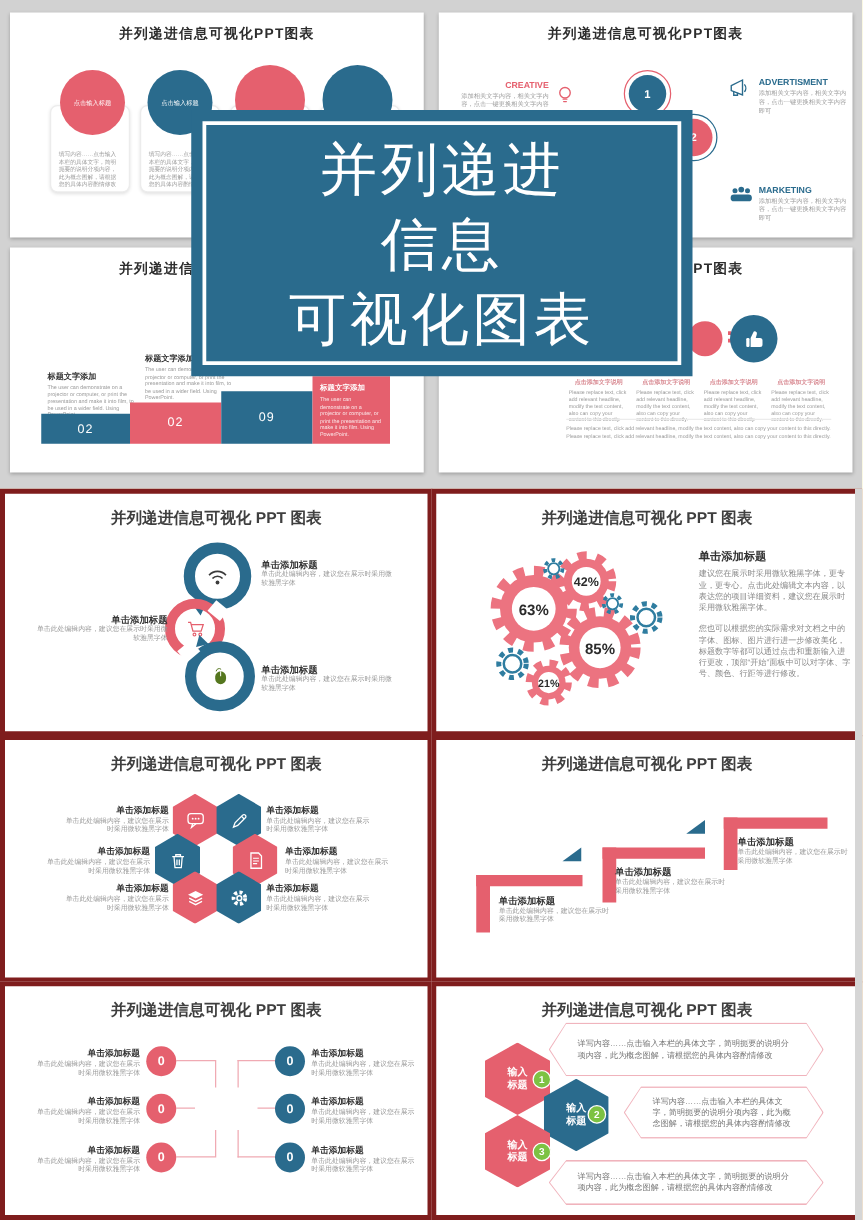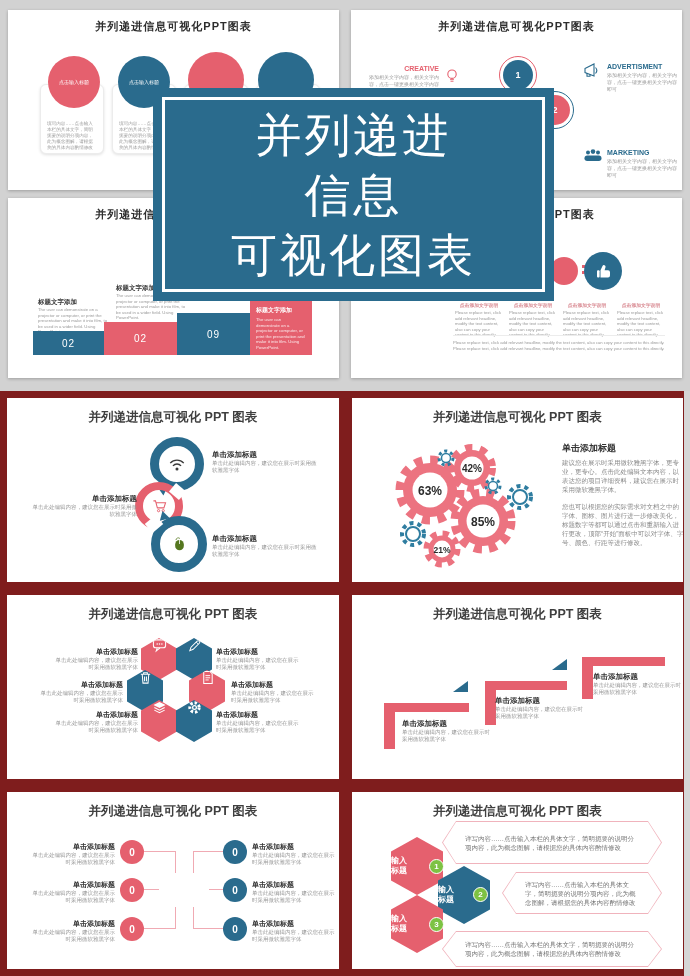--- a/index.html
+++ b/index.html
@@ -6,32 +6,32 @@
   html,body{background:#fff}
   #page{position:relative;width:690px;height:976px;background:#fef9c3;overflow:hidden;
         font-family:"Liberation Sans","DejaVu Sans",sans-serif}
   .abs{position:absolute}
   .topsec{position:absolute;left:0;top:0;width:690px;height:391px;background:#d2d2d2}
   .slide{position:absolute;background:#fff;box-shadow:0 1px 3px rgba(0,0,0,.25);overflow:hidden}
   .stitle{position:absolute;left:0;right:0;top:9px;text-align:center;font-size:11px;font-weight:bold;color:#2d2d2d;letter-spacing:1px}
   .overlay{position:absolute;left:153px;top:88px;width:401px;height:213px;background:#2a6b8d;z-index:20}
   .overlay .inner{position:absolute;inset:9px;border:3px solid #fff;display:flex;flex-direction:column;align-items:center;justify-content:center}
   .overlay .tline{color:#fff;font-size:46px;line-height:60px;letter-spacing:3px;text-align:center}
-  .cell{position:absolute;background:#fff;border:7px solid #7f1d1d;overflow:hidden}
+  .cell{position:absolute;background:#fff;border:4px solid #7f1d1d;overflow:hidden}
   .ctitle{position:absolute;left:0;right:0;top:11px;text-align:center;font-size:12.5px;font-weight:bold;color:#3f3f3f}
   .h{font-size:7.5px;font-weight:bold;color:#333;line-height:10px}
   .b{font-size:5.5px;color:#9a9a9a;line-height:7px}
   .ar{text-align:right}
   .circ{position:absolute;border-radius:50%;display:flex;align-items:center;justify-content:center}
   .ring{position:absolute;border-radius:50%;display:flex;align-items:center;justify-content:center}
   .notch{position:absolute;background:#fff}
   .tri{position:absolute;width:0;height:0}
   .lbl{position:absolute}
   .bar{position:absolute}
-  .hex{position:absolute;clip-path:polygon(50% 0,100% 25%,100% 75%,50% 100%,0 75%,0 25%);display:flex;justify-content:center}
+  .hex{position:absolute;clip-path:polygon(50% 0,100% 25%,100% 75%,50% 100%,0 75%,0 25%);display:flex;align-items:center;justify-content:center}
   .pline{position:absolute;background:#f0aab3}
   .card{position:absolute;background:#fff;border:1px solid #ececec;border-radius:6px;box-shadow:0 1px 3px rgba(0,0,0,.12)}
   .obox{position:absolute;background:#f0b3bc;clip-path:polygon(14px 0,calc(100% - 14px) 0,100% 50%,calc(100% - 14px) 100%,14px 100%,0 50%)}
   .obox .in{position:absolute;inset:1px;background:#fff;clip-path:polygon(13px 0,calc(100% - 13px) 0,100% 50%,calc(100% - 13px) 100%,13px 100%,0 50%);
             display:flex;align-items:center}
   .obox .txt{padding:0 22px;font-size:6.5px;line-height:9px;color:#777}
   .badge{position:absolute;border-radius:50%;background:#7dc243;border:1px solid #fff;color:#fff;font-weight:bold;font-size:8px;
          display:flex;align-items:center;justify-content:center;z-index:5}
   .scroll{position:absolute;left:684px;top:391px;width:6px;height:585px;background:#d6d6d6}
   .glyph{font-family:"DejaVu Sans",sans-serif}

